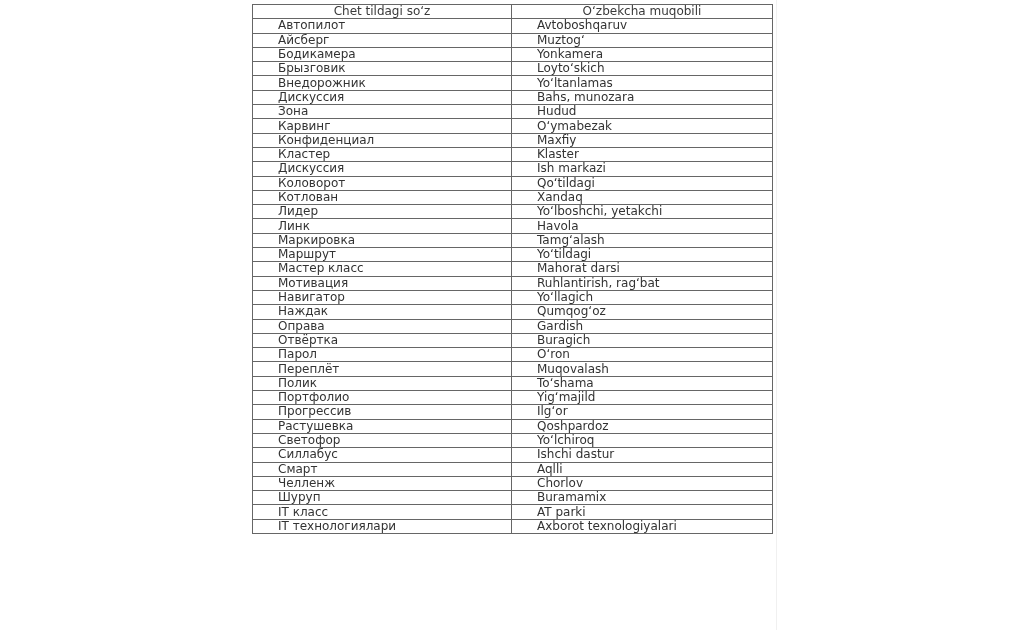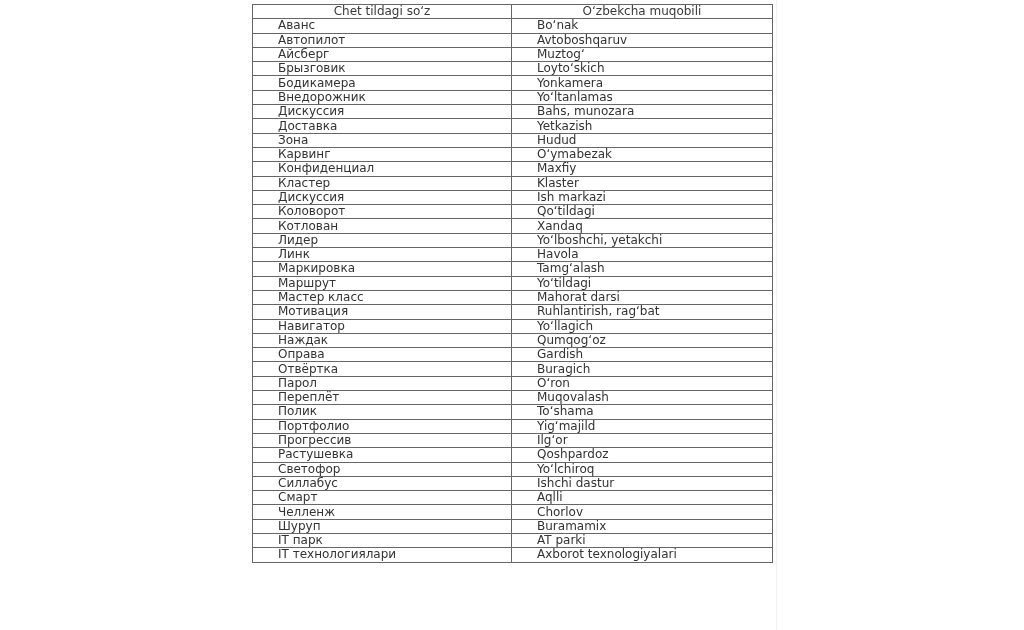--- a/index.html
+++ b/index.html
@@ -37,50 +37,42 @@
       <col class="c2">
     </colgroup>
   <thead>
     <tr>
       <th>Chet tildagi so‘z</th>
       <th>O‘zbekcha muqobili</th>
     </tr>
   </thead>
   <tbody id="rows">
       <tr>
-        <td class="foreign">Аванс</td>
-        <td class="uzbek">Bo‘nak</td>
-      </tr>
-      <tr>
         <td class="foreign">Автопилот</td>
         <td class="uzbek">Avtoboshqaruv</td>
       </tr>
       <tr>
         <td class="foreign">Айсберг</td>
         <td class="uzbek">Muztog‘</td>
       </tr>
       <tr>
+        <td class="foreign">Бодикамера</td>
+        <td class="uzbek">Yonkamera</td>
+      </tr>
+      <tr>
         <td class="foreign">Брызговик</td>
         <td class="uzbek">Loyto‘skich</td>
-      </tr>
-      <tr>
-        <td class="foreign">Бодикамера</td>
-        <td class="uzbek">Yonkamera</td>
       </tr>
       <tr>
         <td class="foreign">Внедорожник</td>
         <td class="uzbek">Yo‘ltanlamas</td>
       </tr>
       <tr>
         <td class="foreign">Дискуссия</td>
         <td class="uzbek">Bahs, munozara</td>
-      </tr>
-      <tr>
-        <td class="foreign">Доставка</td>
-        <td class="uzbek">Yetkazish</td>
       </tr>
       <tr>
         <td class="foreign">Зона</td>
         <td class="uzbek">Hudud</td>
       </tr>
       <tr>
         <td class="foreign">Карвинг</td>
         <td class="uzbek">O‘ymabezak</td>
       </tr>
       <tr>
@@ -181,21 +173,21 @@
       </tr>
       <tr>
         <td class="foreign">Челленж</td>
         <td class="uzbek">Chorlov</td>
       </tr>
       <tr>
         <td class="foreign">Шуруп</td>
         <td class="uzbek">Buramamix</td>
       </tr>
       <tr>
-        <td class="foreign">IT парк</td>
+        <td class="foreign">IT класс</td>
         <td class="uzbek">AT parki</td>
       </tr>
       <tr>
         <td class="foreign">IT технологиялари</td>
         <td class="uzbek">Axborot texnologiyalari</td>
       </tr>
     </tbody>
 </table>
 
 </body></html>

